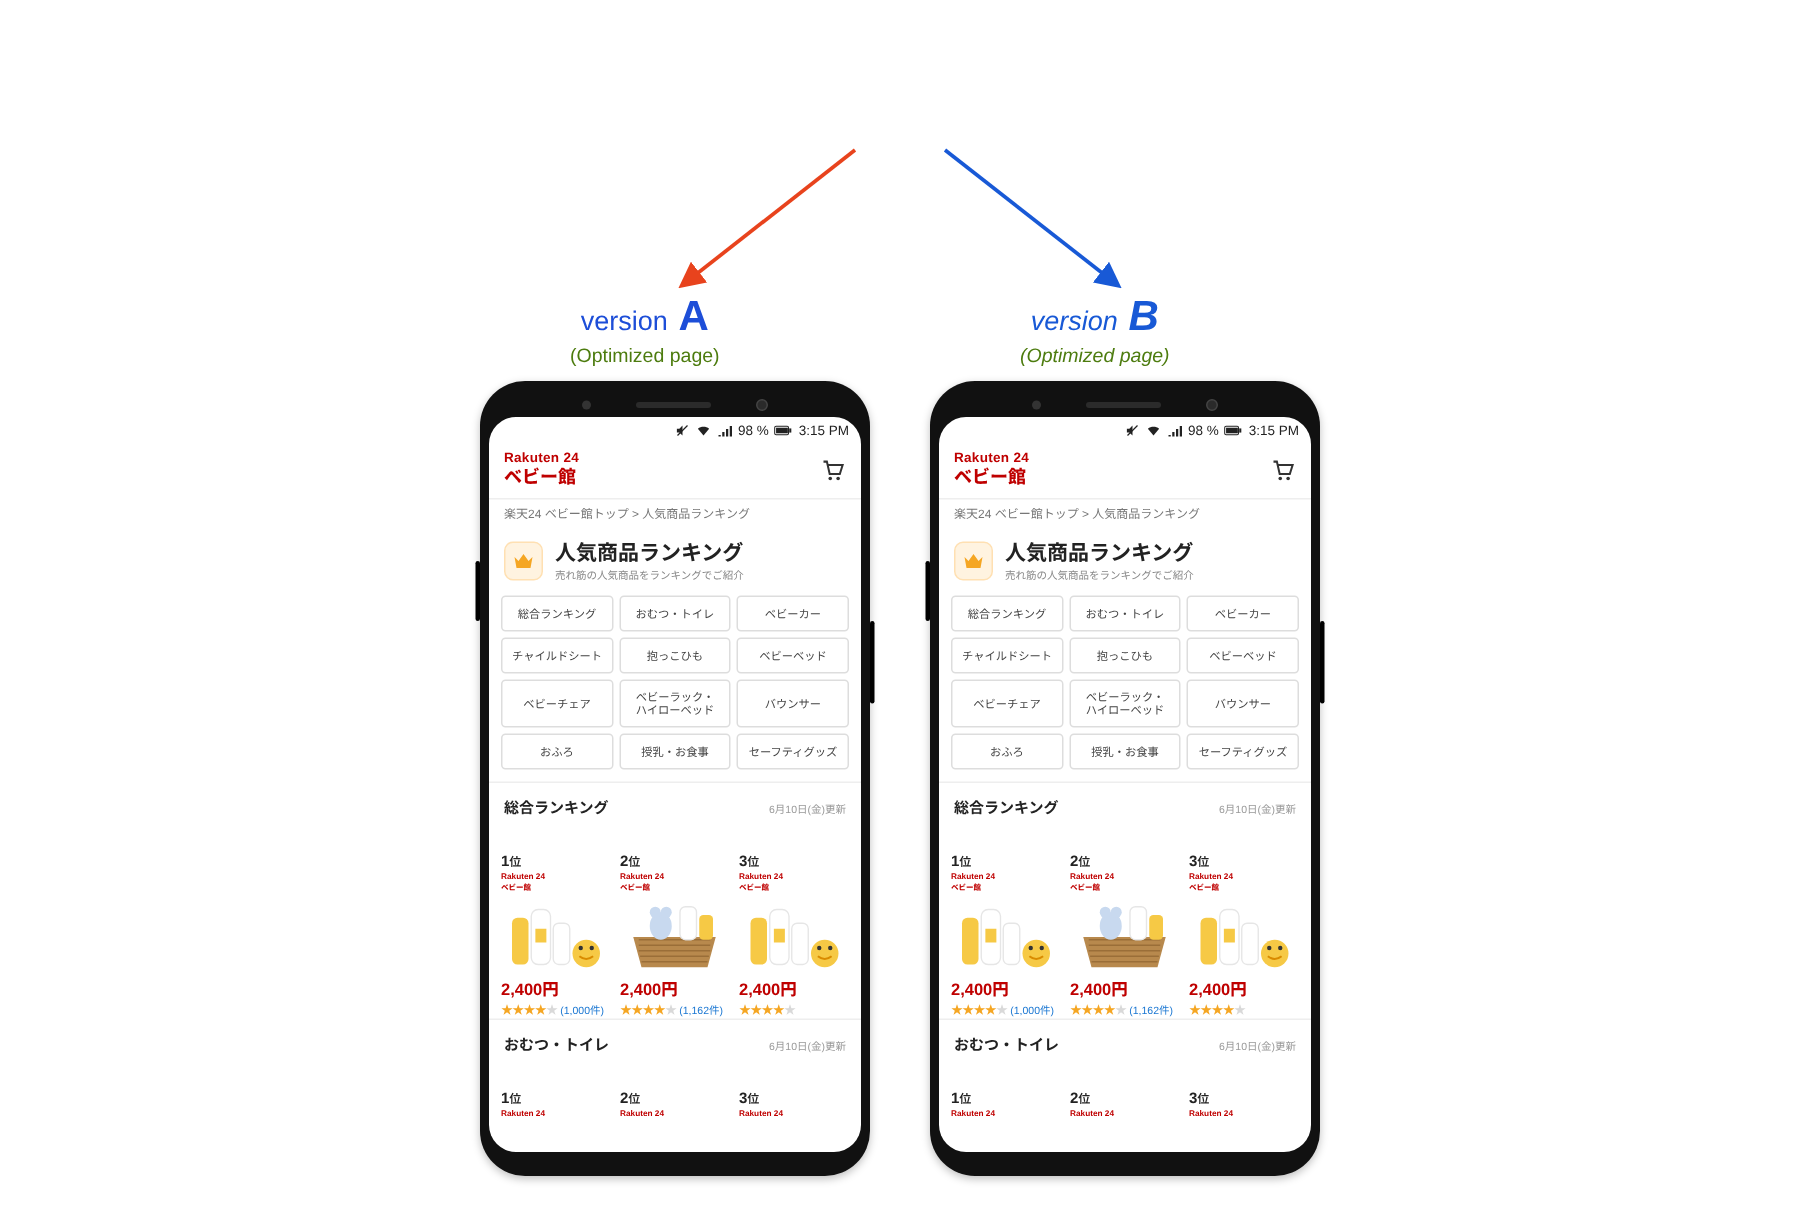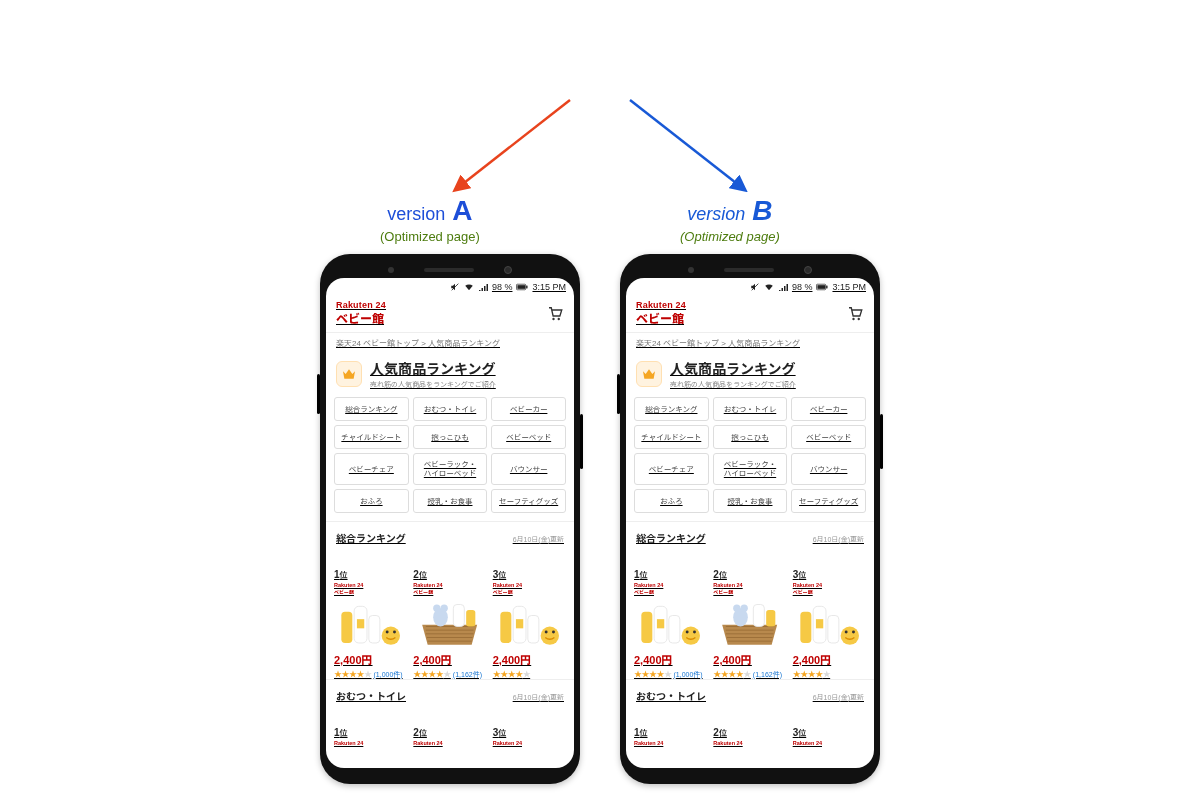--- a/index.html
+++ b/index.html
@@ -76,21 +76,20 @@
   .sensor-dot { width:6px; height:6px; border-radius:50%; background:#333; }
   .sensor-slot { width:50px; height:4px; border-radius:3px; background:#2b2b2b; }
   .sensor-cam { width:8px; height:8px; border-radius:50%; background:#2a2a2a; border:1px solid #444;}
   .screen {
     background: #fff;
     width: 100%;
     height: calc(100% - 22px);
     border-radius: 18px;
     overflow: hidden;
     position: relative;
-    text-decoration: underline;
   }
 
   
   .statusbar {
     height: 18px;
     display:flex; justify-content:flex-end; align-items:center;
     gap:4px; padding: 0 8px;
     font-size: 9px; color:#222;
   }
   .statusbar svg { display:block; }

